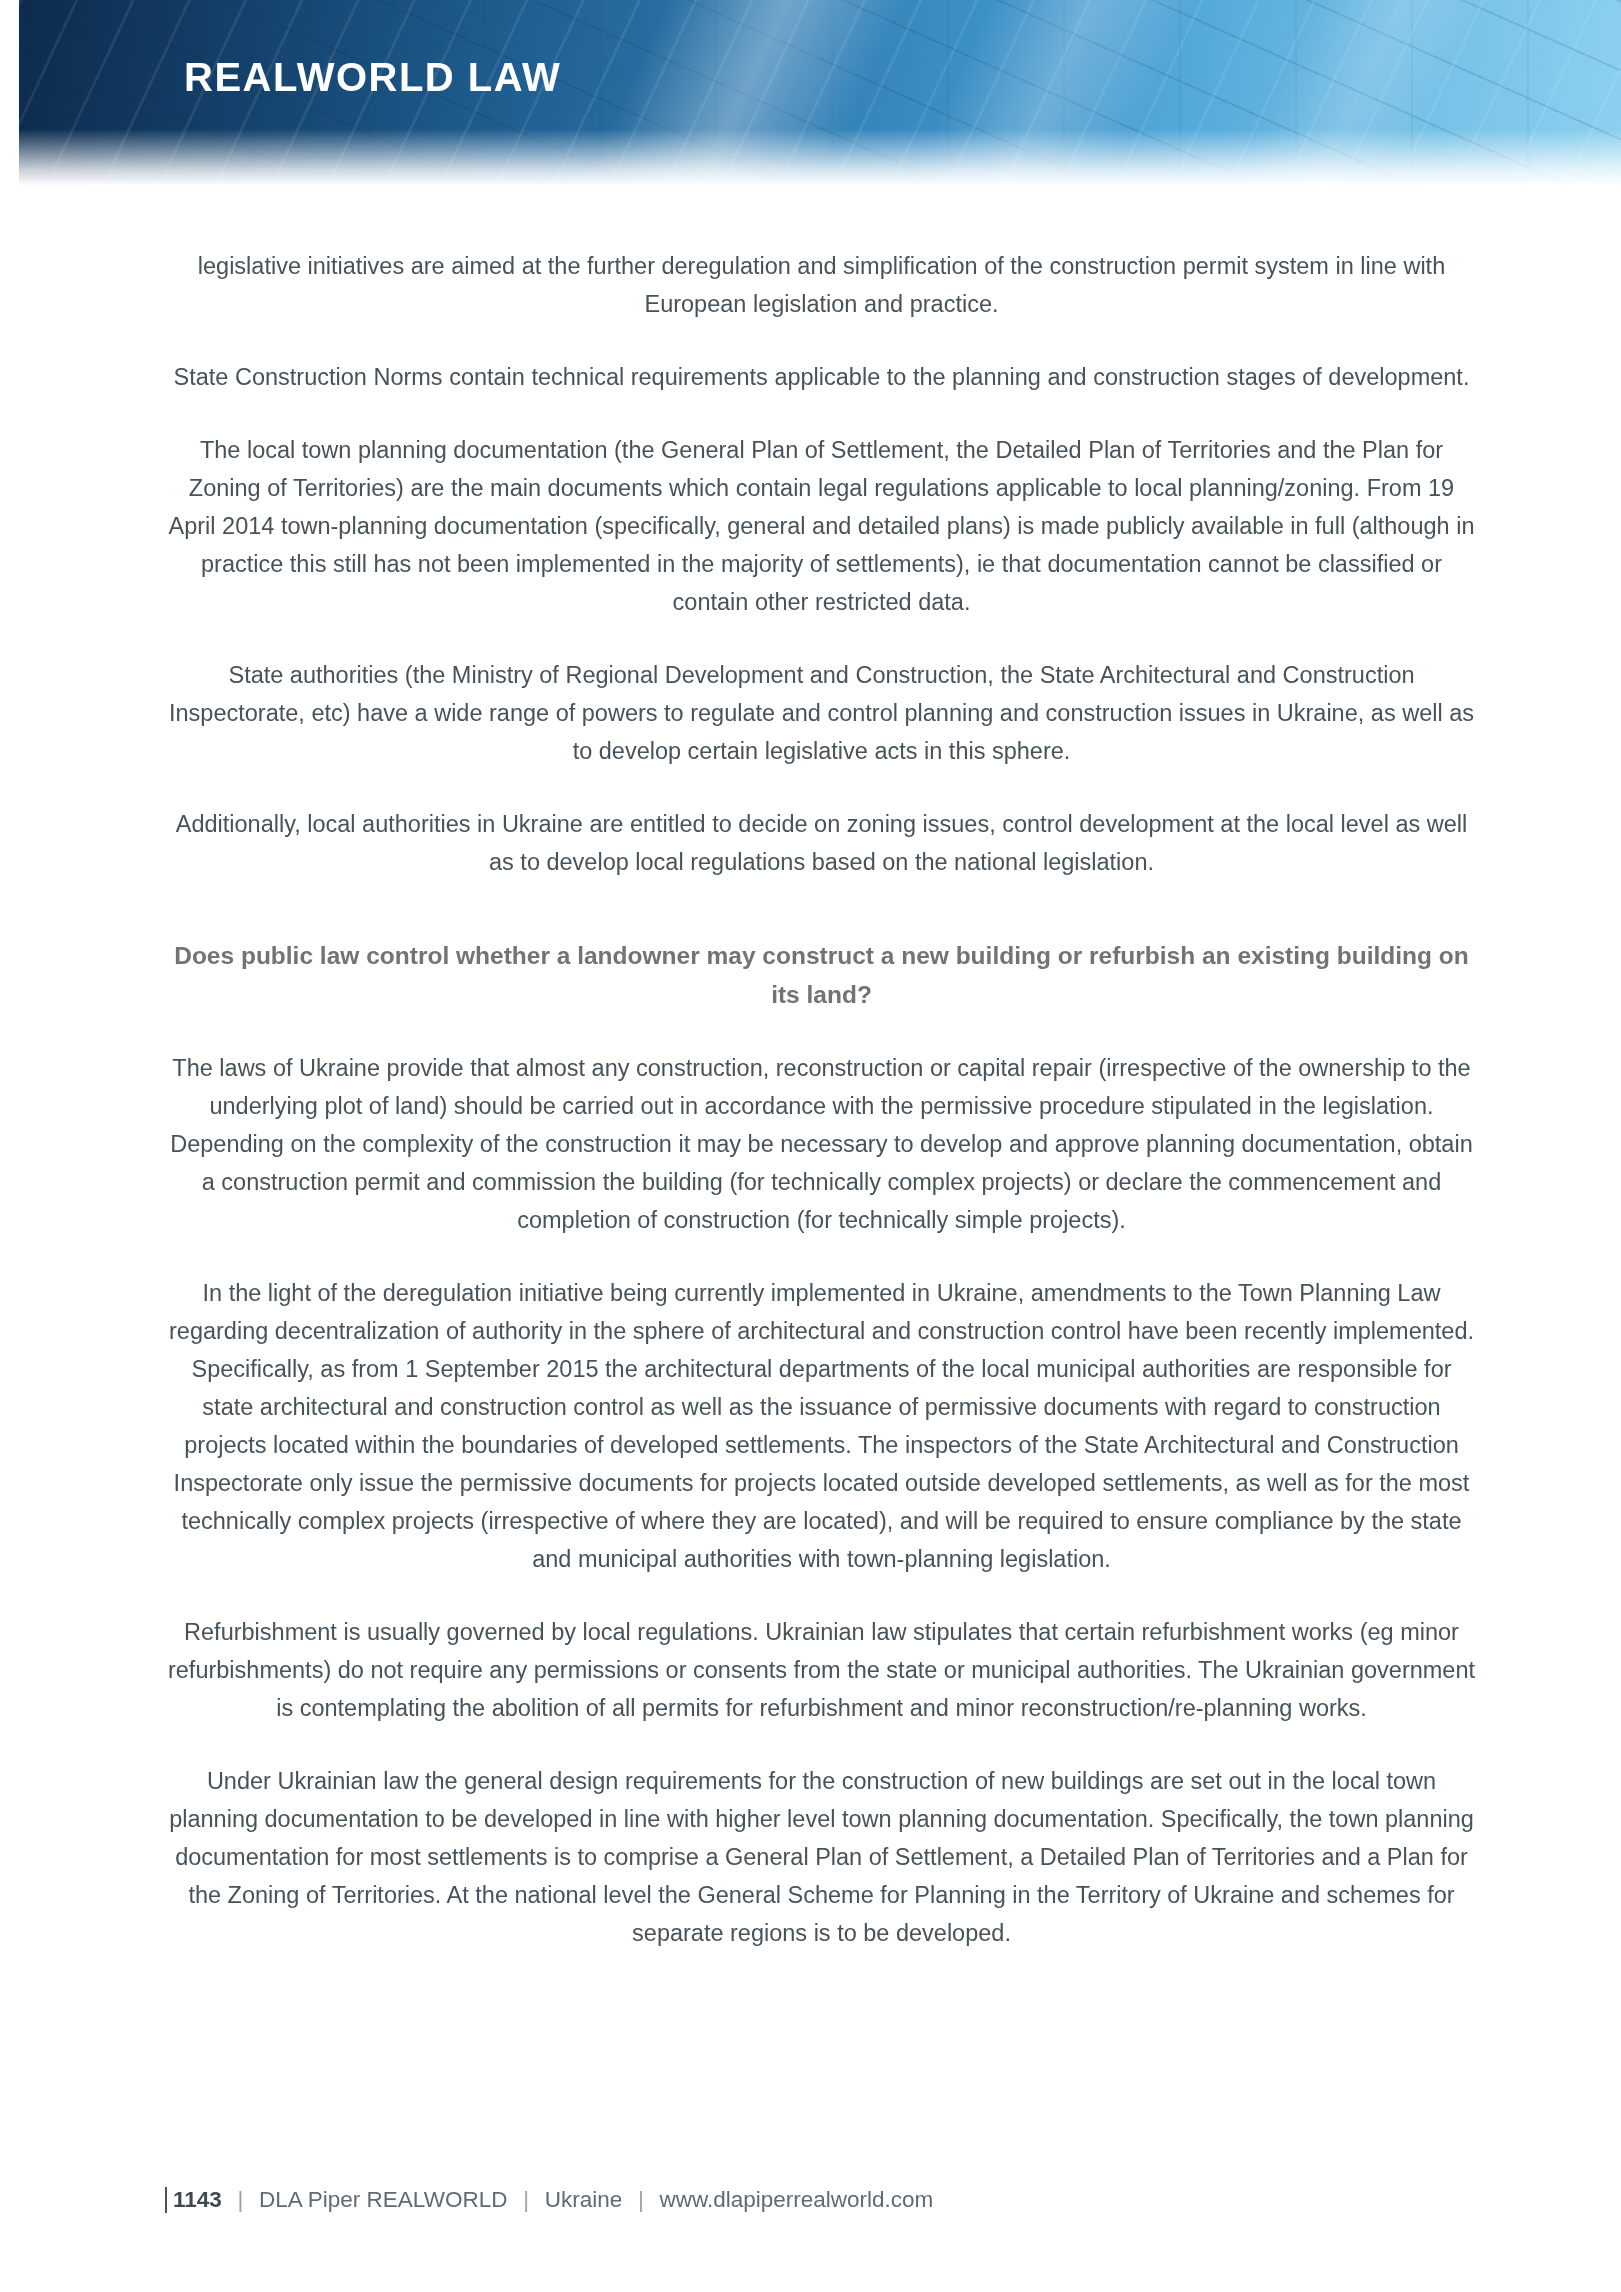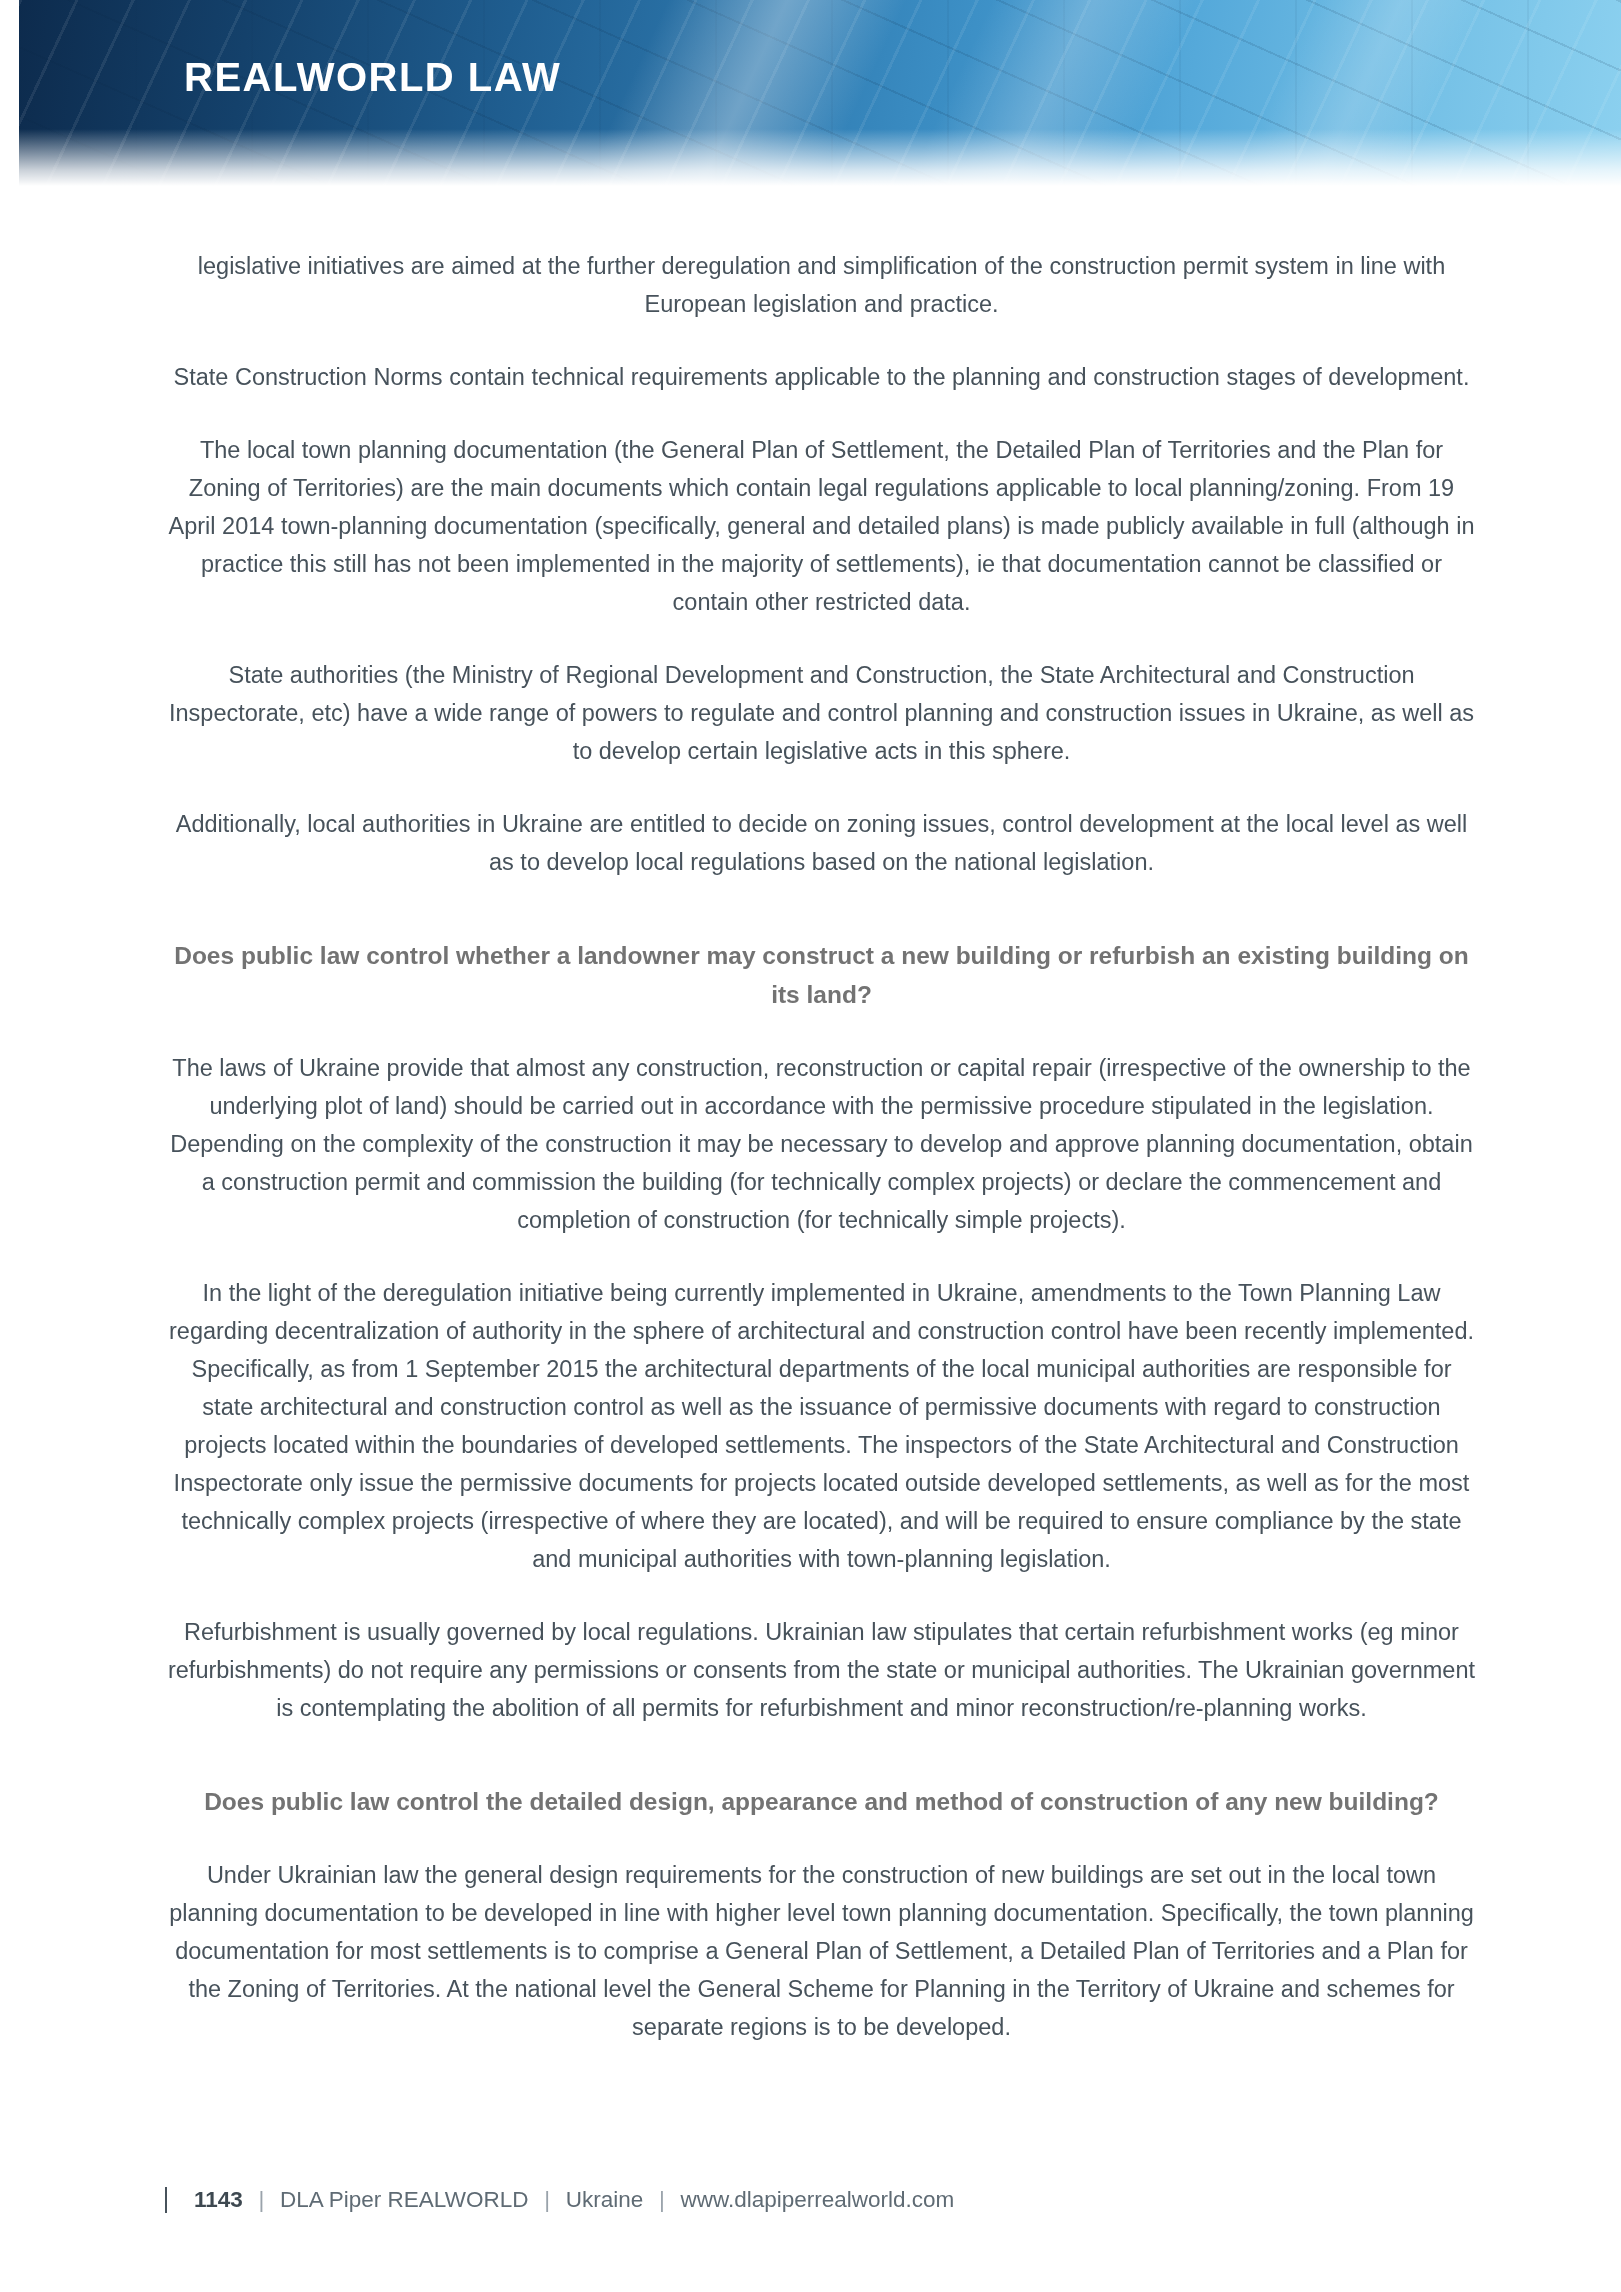--- a/index.html
+++ b/index.html
@@ -74,21 +74,21 @@
   }
 
   
   .footer {
     position: absolute;
     left: 165px;
     bottom: 80px;
     font-size: 22.5px;
     color: #5f6b74;
     border-left: 2.9px solid #47525b;
-    padding-left: 27px;
+    padding-left: 6px;
     white-space: nowrap;
   }
   .footer .page-num {
     font-weight: bold;
     color: #3d4850;
   }
   .footer .sep {
     color: #9aa3ab;
     margin: 0 15.7px;
   }
@@ -107,20 +107,19 @@
   <p>State Construction Norms contain technical requirements applicable to the planning and construction stages of development.</p>
   <p>The local town planning documentation (the General Plan of Settlement, the Detailed Plan of Territories and the Plan for Zoning of Territories) are the main documents which contain legal regulations applicable to local planning/zoning. From 19 April 2014 town-planning documentation (specifically, general and detailed plans) is made publicly available in full (although in practice this still has not been implemented in the majority of settlements), ie that documentation cannot be classified or contain other restricted data.</p>
   <p>State authorities (the Ministry of Regional Development and Construction, the State Architectural and Construction Inspectorate, etc) have a wide range of powers to regulate and control planning and construction issues in Ukraine, as well as to develop certain legislative acts in this sphere.</p>
   <p>Additionally, local authorities in Ukraine are entitled to decide on zoning issues, control development at the local level as well as to develop local regulations based on the national legislation.</p>
 
   <h2>Does public law control whether a landowner may construct a new building or refurbish an existing building on its land?</h2>
   <p>The laws of Ukraine provide that almost any construction, reconstruction or capital repair (irrespective of the ownership to the underlying plot of land) should be carried out in accordance with the permissive procedure stipulated in the legislation. Depending on the complexity of the construction it may be necessary to develop and approve planning documentation, obtain a construction permit and commission the building (for technically complex projects) or declare the commencement and completion of construction (for technically simple projects).</p>
   <p>In the light of the deregulation initiative being currently implemented in Ukraine, amendments to the Town Planning Law regarding decentralization of authority in the sphere of architectural and construction control have been recently implemented. Specifically, as from 1 September 2015 the architectural departments of the local municipal authorities are responsible for state architectural and construction control as well as the issuance of permissive documents with regard to construction projects located within the boundaries of developed settlements. The inspectors of the State Architectural and Construction Inspectorate only issue the permissive documents for projects located outside developed settlements, as well as for the most technically complex projects (irrespective of where they are located), and will be required to ensure compliance by the state and municipal authorities with town-planning legislation.</p>
   <p>Refurbishment is usually governed by local regulations. Ukrainian law stipulates that certain refurbishment works (eg minor refurbishments) do not require any permissions or consents from the state or municipal authorities. The Ukrainian government is contemplating the abolition of all permits for refurbishment and minor reconstruction/re-planning works.</p>
 
-  <h2>Does public law control the detailed design, appearance and method of construction of any new building?</h2>
   <p>Under Ukrainian law the general design requirements for the construction of new buildings are set out in the local town planning documentation to be developed in line with higher level town planning documentation. Specifically, the town planning documentation for most settlements is to comprise a General Plan of Settlement, a Detailed Plan of Territories and a Plan for the Zoning of Territories. At the national level the General Scheme for Planning in the Territory of Ukraine and schemes for separate regions is to be developed.</p>
 </main>
 
 <footer class="footer">
   <span class="page-num">1143</span><span class="sep">|</span><span>DLA Piper REALWORLD</span><span class="sep">|</span><span>Ukraine</span><span class="sep">|</span><span>www.dlapiperrealworld.com</span>
 </footer>
 
 
 </body></html>

